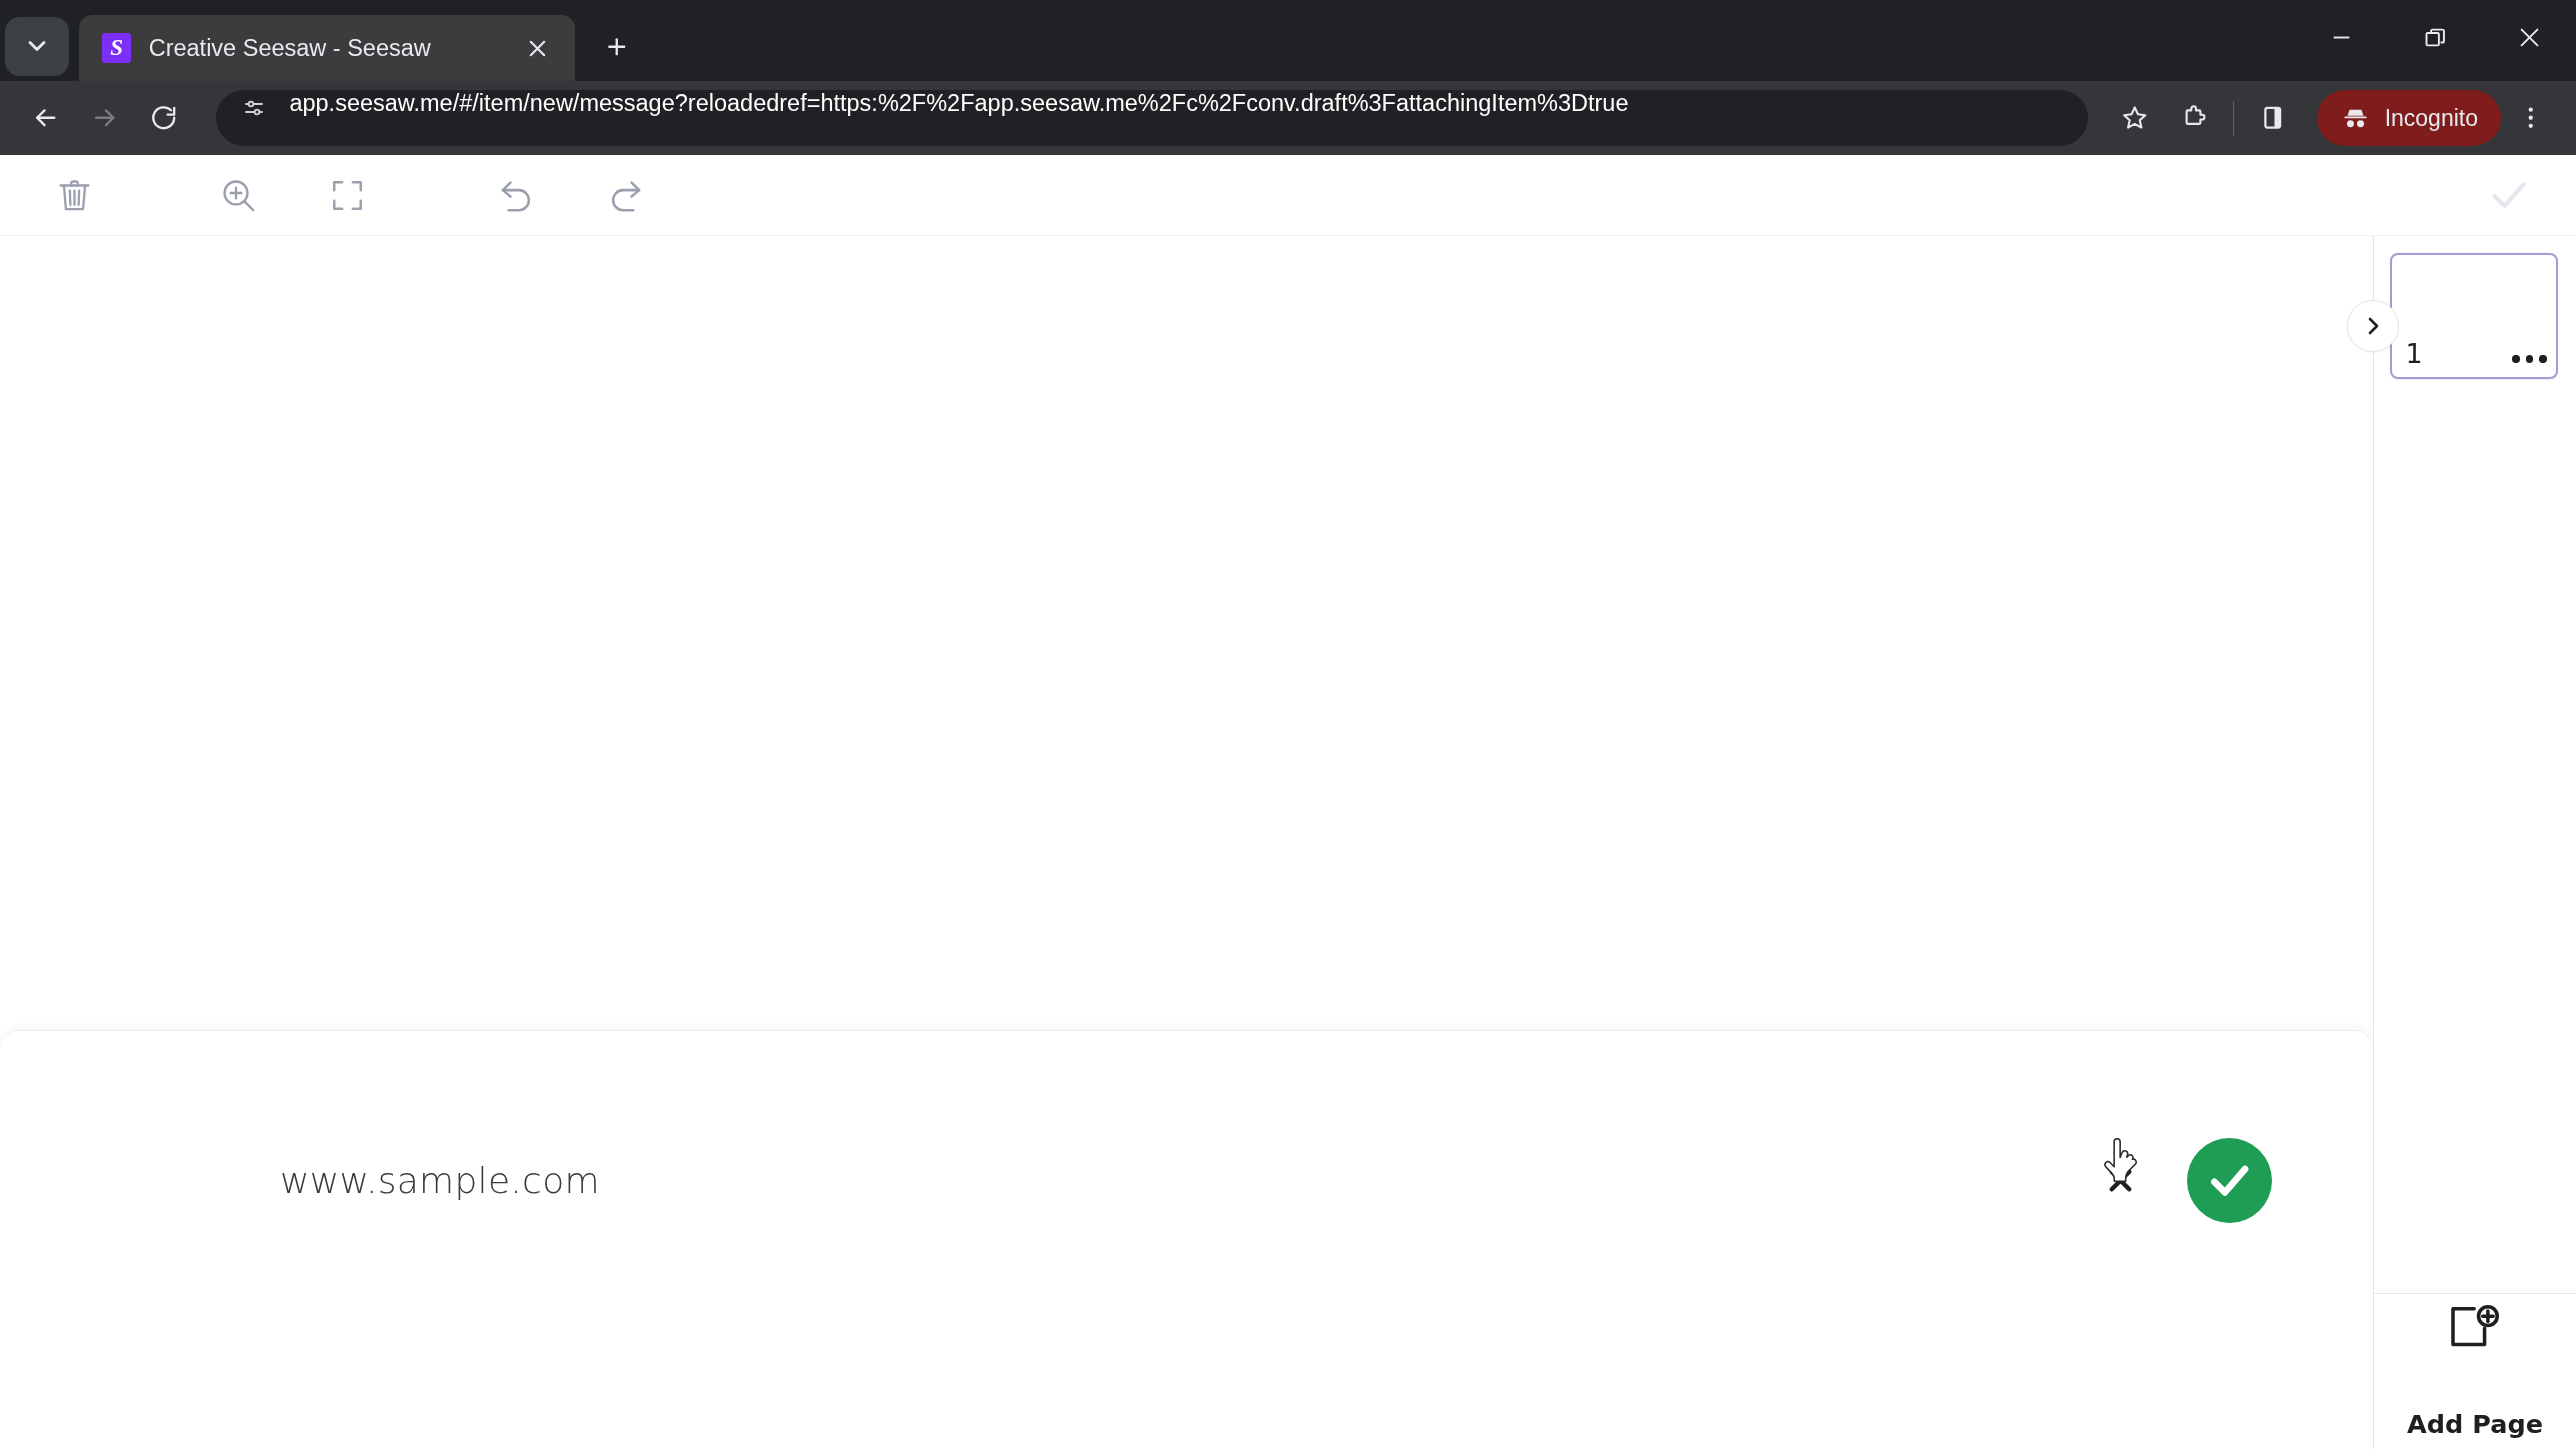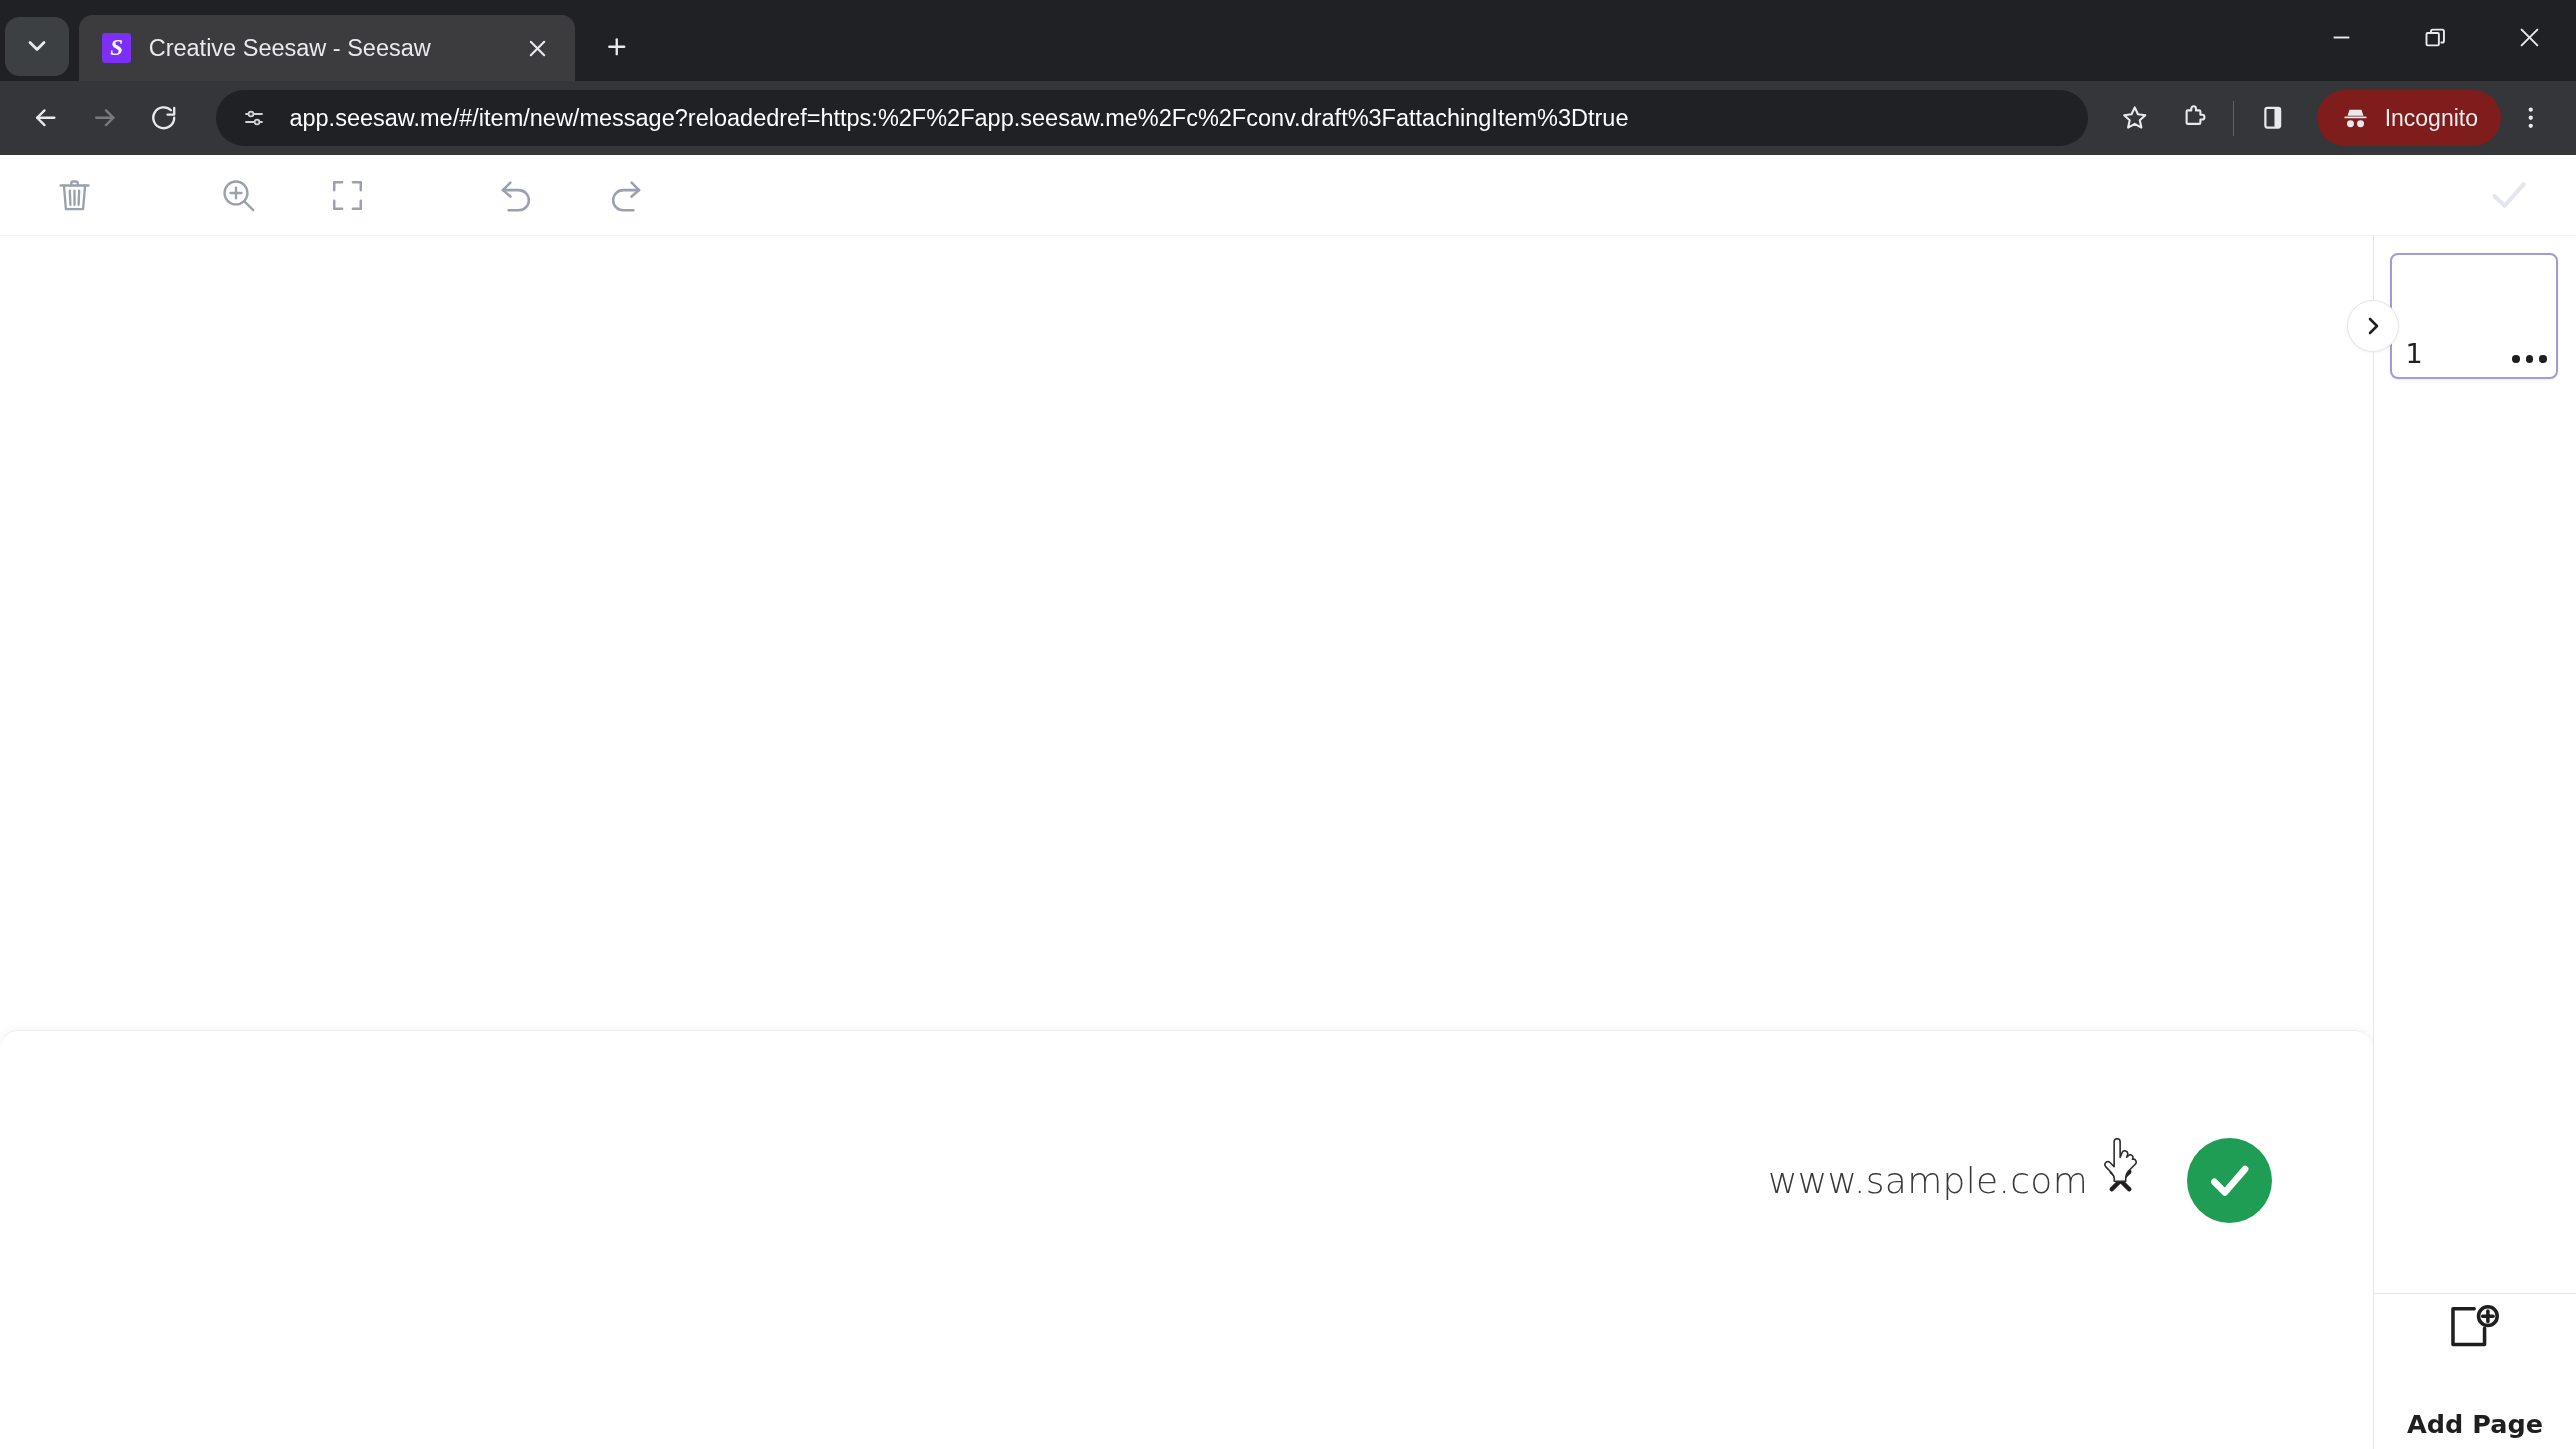--- a/index.html
+++ b/index.html
@@ -127,21 +127,21 @@
   }
   .nav-icon svg { width: 29.5px; height: 29.5px; }
   .nav-icon.disabled { opacity: 0.38; }
 
   .omnibox {
     flex: 1;
     height: 56px;
     background: #202124;
     border-radius: 28px;
     display: flex;
-    align-items: center;
+    align-items: flex-start;
     margin: 0 17.4px 0 23px;
     padding: 0 20px;
     cursor: text;
     min-width: 0;
   }
   .omni-site-icon {
     width: 36px; height: 36px;
     display: flex; align-items: center; justify-content: center;
     border-radius: 50%;
     flex: none;
@@ -237,21 +237,20 @@
     box-shadow: 0 -1.3px 9.4px rgba(0,0,0,0.045);
     display: flex;
     align-items: flex-start;
   }
   .url-row {
     margin-top: 107px;
     width: 100%;
     display: flex;
     align-items: center;
     padding: 0 101px 0 280px;
-    text-align: right;
   }
   .url-value {
     font-size: 36px;
     color: #3a3a3a;
     font-family: "DejaVu Sans", sans-serif;
     font-weight: 300;
     letter-spacing: 0.3px;
     flex: 1;
     white-space: nowrap;
     overflow: hidden;

